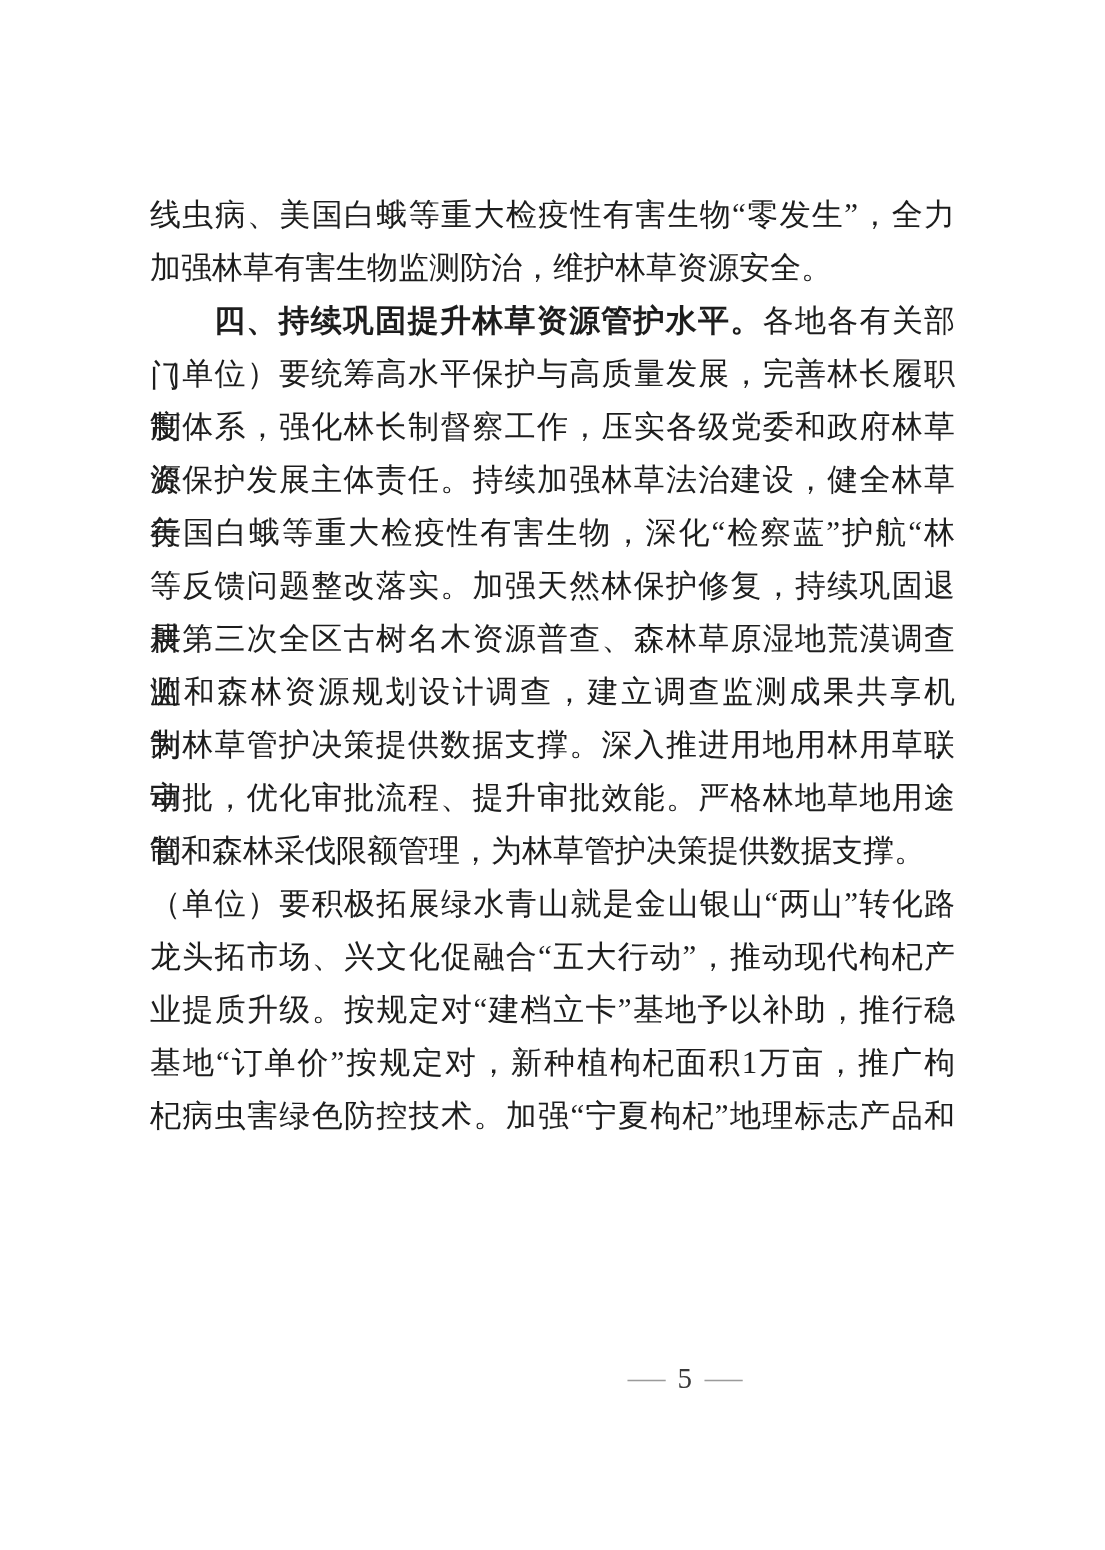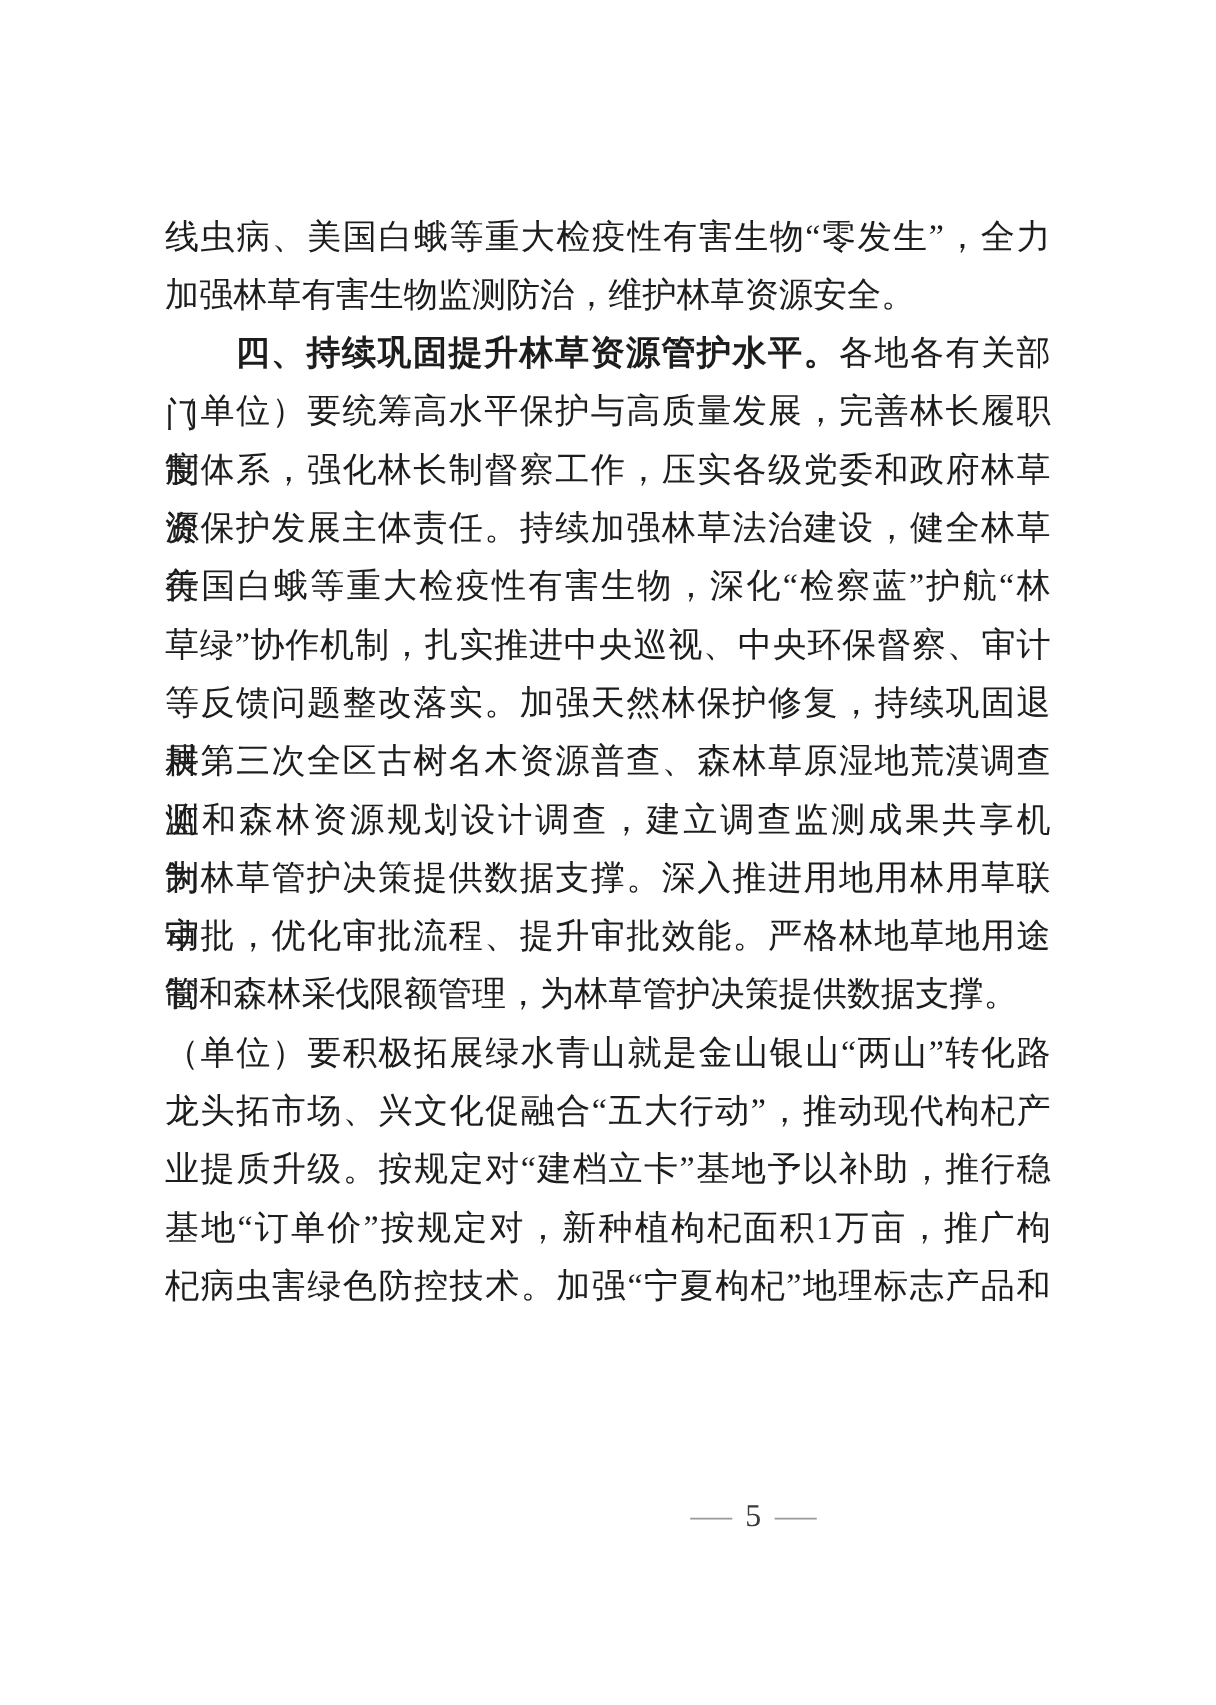--- a/index.html
+++ b/index.html
@@ -77,21 +77,20 @@
 <div class="page">
 
   <div class="content">
       <div class="line fill"><span>线虫病、美国白蛾等重大检疫性有害生物“零发生”，全力</span></div>
       <div class="line"><span>加强林草有害生物监测防治，维护林草资源安全。</span></div>
       <div class="line fill indent"><b class="hd">四、持续巩固提升林草资源管护水平。</b><span>各地各有关部门</span></div>
       <div class="line fill"><span>（单位）要统筹高水平保护与高质量发展，完善林长履职制</span></div>
       <div class="line fill"><span>度体系，强化林长制督察工作，压实各级党委和政府林草资</span></div>
       <div class="line fill"><span>源保护发展主体责任。持续加强林草法治建设，健全林草行</span></div>
       <div class="line fill"><span>美国白蛾等重大检疫性有害生物，深化“检察蓝”护航“林</span></div>
-      <div class="line fill"><span>草绿”协作机制，扎实推进中央巡视、中央环保督察、审计</span></div>
       <div class="line fill"><span>等反馈问题整改落实。加强天然林保护修复，持续巩固退耕</span></div>
       <div class="line fill"><span>展第三次全区古树名木资源普查、森林草原湿地荒漠调查监</span></div>
       <div class="line fill"><span>测和森林资源规划设计调查，建立调查监测成果共享机制，</span></div>
       <div class="line fill"><span>为林草管护决策提供数据支撑。深入推进用地用林用草联动</span></div>
       <div class="line fill"><span>审批，优化审批流程、提升审批效能。严格林地草地用途管</span></div>
       <div class="line"><span>制和森林采伐限额管理，为林草管护决策提供数据支撑。</span></div>
       <div class="line fill"><span>（单位）要积极拓展绿水青山就是金山银山“两山”转化路</span></div>
       <div class="line fill"><span>龙头拓市场、兴文化促融合“五大行动”，推动现代枸杞产</span></div>
       <div class="line fill"><span>业提质升级。按规定对“建档立卡”基地予以补助，推行稳</span></div>
       <div class="line fill"><span>基地“订单价”按规定对，新种植枸杞面积1万亩，推广枸</span></div>

